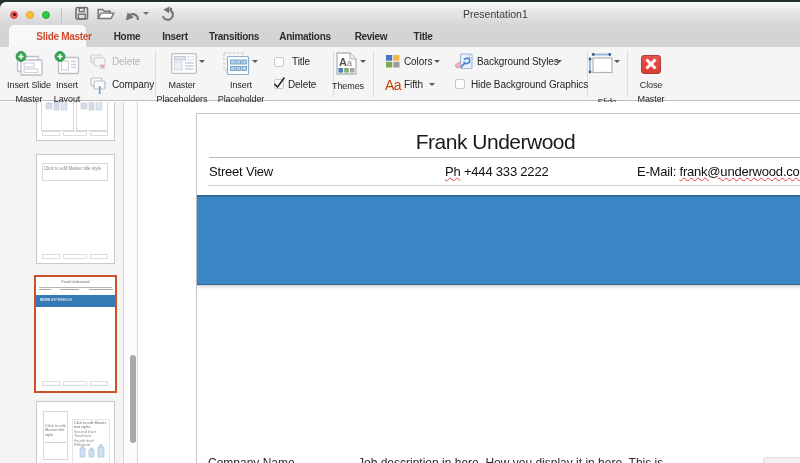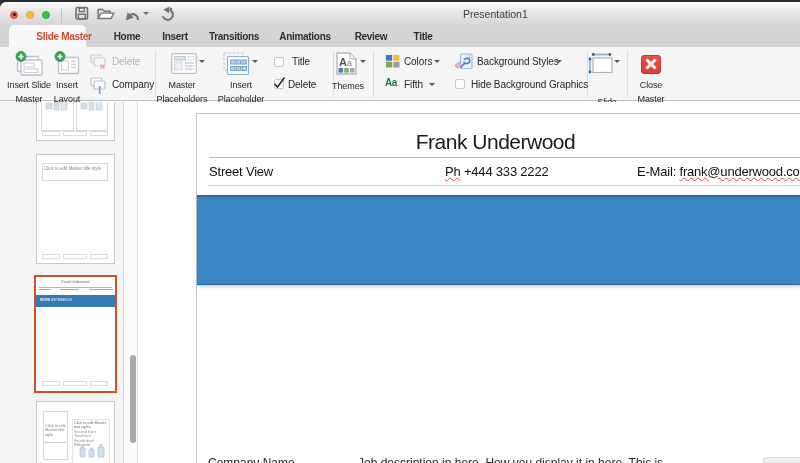--- a/index.html
+++ b/index.html
@@ -172,21 +172,21 @@
     <div class="rlabel" style="left:348px;top:32px;">Themes</div>
 
     <svg id="icn-col" width="14" height="13" style="left:386px;top:8px;" viewBox="0 0 14 13">
       <rect x="0" y="0" width="6.2" height="5.7" fill="#4472c4"></rect>
       <rect x="7.3" y="0" width="6.2" height="5.7" fill="#f4b63f"></rect>
       <rect x="0" y="6.8" width="6.2" height="5.7" fill="#7aa950"></rect>
       <rect x="7.3" y="6.8" width="6.2" height="5.7" fill="#9b9b9b"></rect>
     </svg>
     <div class="rlabel1" style="left:404px;top:9px;">Colors</div>
     <div class="dd" style="left:434px;top:13px;"></div>
-    <div class="rlabel1" style="left:385px;top:30px;font-size:10px;font-weight:700;letter-spacing:-0.5px;color:#15803d;">Aa</div>
+    <div class="rlabel1" style="left:385px;top:30px;font-size:14px;font-weight:400;letter-spacing:-0.5px;color:#c2410c;">Aa</div>
     <div class="rlabel1" style="left:404px;top:32px;">Fifth</div>
     <div class="dd" style="left:429px;top:36px;"></div>
 
     <svg id="icn-bg" width="18" height="17" style="left:455px;top:6px;" viewBox="0 0 18 17">
       <rect x="5.5" y="1" width="11.5" height="14.5" rx="1" fill="#e8f0f9" stroke="#9db8d8" stroke-width="1.1"></rect>
       <path d="M14.5 1 v3.5 h3" fill="#fff" stroke="#9db8d8" stroke-width="0.9"></path>
       <path d="M9 6.5 q4.5 -3 5.5 0.5 q0.8 3 -2.5 3.5 q-3 0.5 -2.8 -1.8" fill="none" stroke="#4a7fc0" stroke-width="1.7"></path>
       <path d="M9.5 10.5 L5.5 14.5" stroke="#4a7fc0" stroke-width="1.6"></path>
       <rect x="0.8" y="10.2" width="5.5" height="4" rx="0.8" transform="rotate(-38 3.5 12.5)" fill="#efb3c0" stroke="#d490a4" stroke-width="0.8"></rect>
     </svg>

